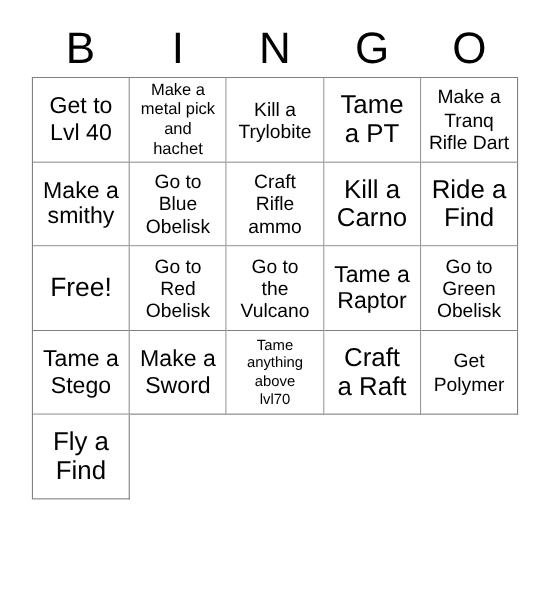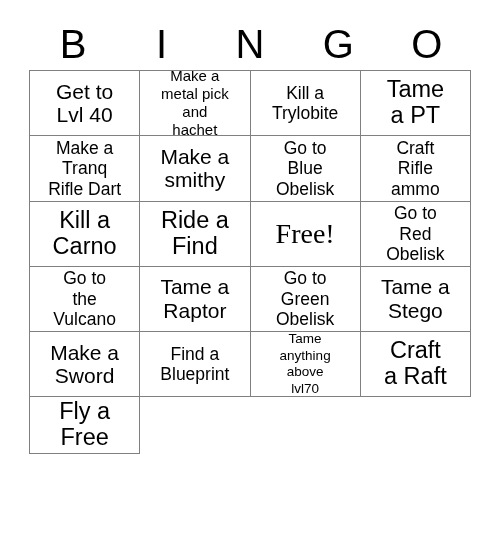--- a/index.html
+++ b/index.html
@@ -44,21 +44,21 @@
   }
 
   
   #bingo-grid {
     position: absolute;
     left: 29px;
     top: 70px;
     width: 442px;
     height: 384px;
     display: grid;
-    grid-template-columns: repeat(4, 1fr);
+    grid-template-columns: repeat(5, 1fr);
     grid-template-rows: repeat(5, 1fr);
     box-sizing: border-box;
     border-top: 1px solid #808080;
     border-left: 1px solid #808080;
   }
 
   .cell {
     position: relative;
     box-sizing: border-box;
     border-right: 1px solid #808080;
@@ -80,21 +80,21 @@
     white-space: pre-line;
     user-select: none;
   }
 
   
   .fs-xs   { font-size: 13.5px; line-height: 1.22; }
   .fs-sm   { font-size: 15px;   line-height: 1.20; }
   .fs-md   { font-size: 17.5px; line-height: 1.16; }
   .fs-lg   { font-size: 21px;   line-height: 1.12; }
   .fs-xl   { font-size: 23.5px; line-height: 1.10; }
-  .fs-xxl  { font-size: 28px;   line-height: 1.08; font-family: Liberation Serif, serif; }
+  .fs-xxl  { font-size: 24px;   line-height: 1.08; }
 </style>
 </head>
 <body>
 
 <div id="card">
 
   <div id="bingo-header">
     <div class="header-letter">B</div>
     <div class="header-letter">I</div>
     <div class="header-letter">N</div>
@@ -172,32 +172,32 @@
       </div>
       <div class="cell">
         <span class="cell-text fs-lg">Tame a
 Stego</span>
       </div>
       <div class="cell">
         <span class="cell-text fs-lg">Make a
 Sword</span>
       </div>
       <div class="cell">
-        <span class="cell-text fs-md">Find a
-Blueprint</span>
-      </div>
-      <div class="cell">
         <span class="cell-text fs-xs">Tame
 anything
 above
 lvl70</span>
       </div>
       <div class="cell">
         <span class="cell-text fs-xl">Craft
 a Raft</span>
       </div>
       <div class="cell">
+        <span class="cell-text fs-md">Get
+Polymer</span>
+      </div>
+      <div class="cell">
         <span class="cell-text fs-xl">Fly a
-Free</span>
+Find</span>
       </div>
     </div>
 
 </div>
 
 </body></html>

